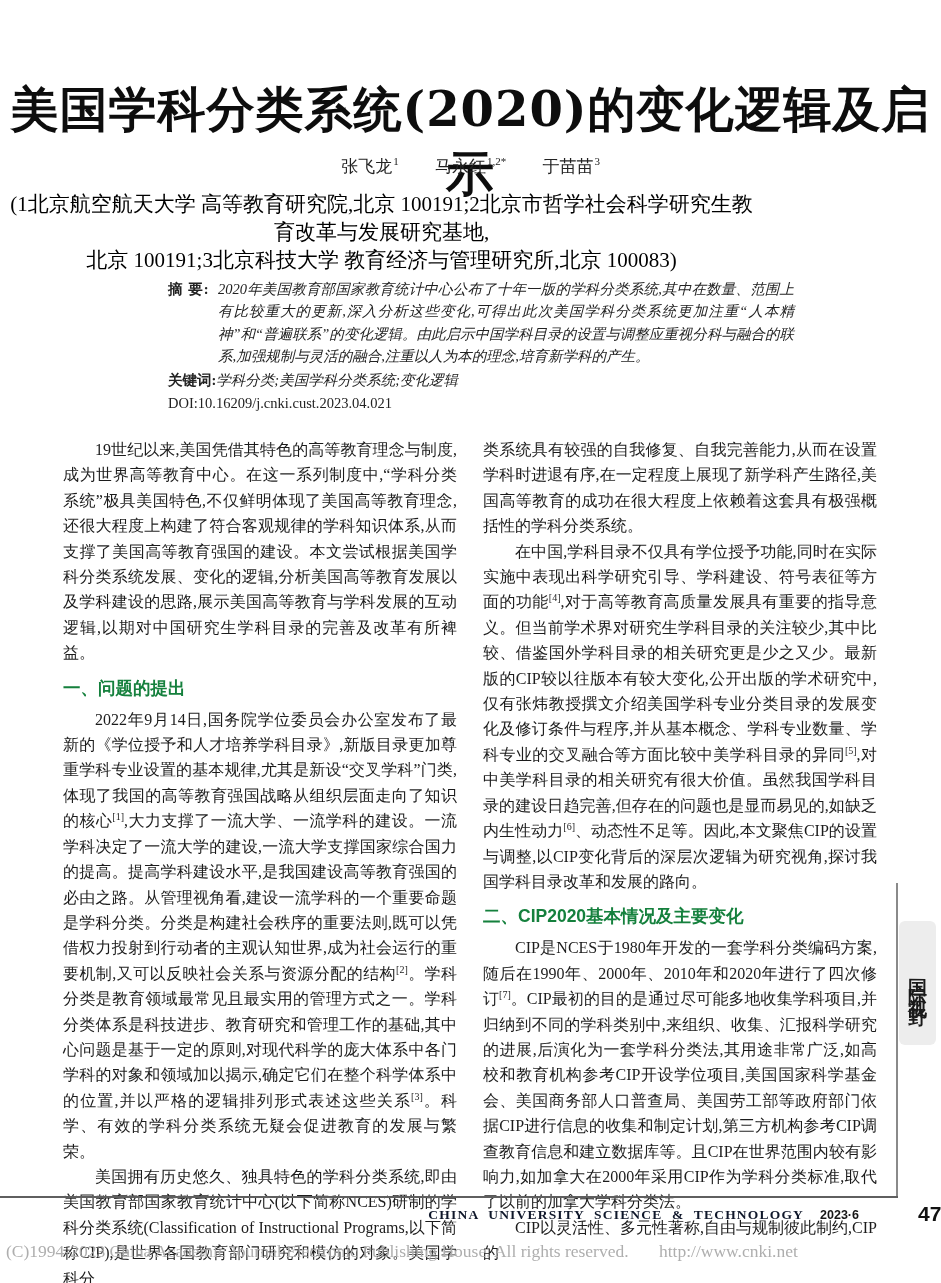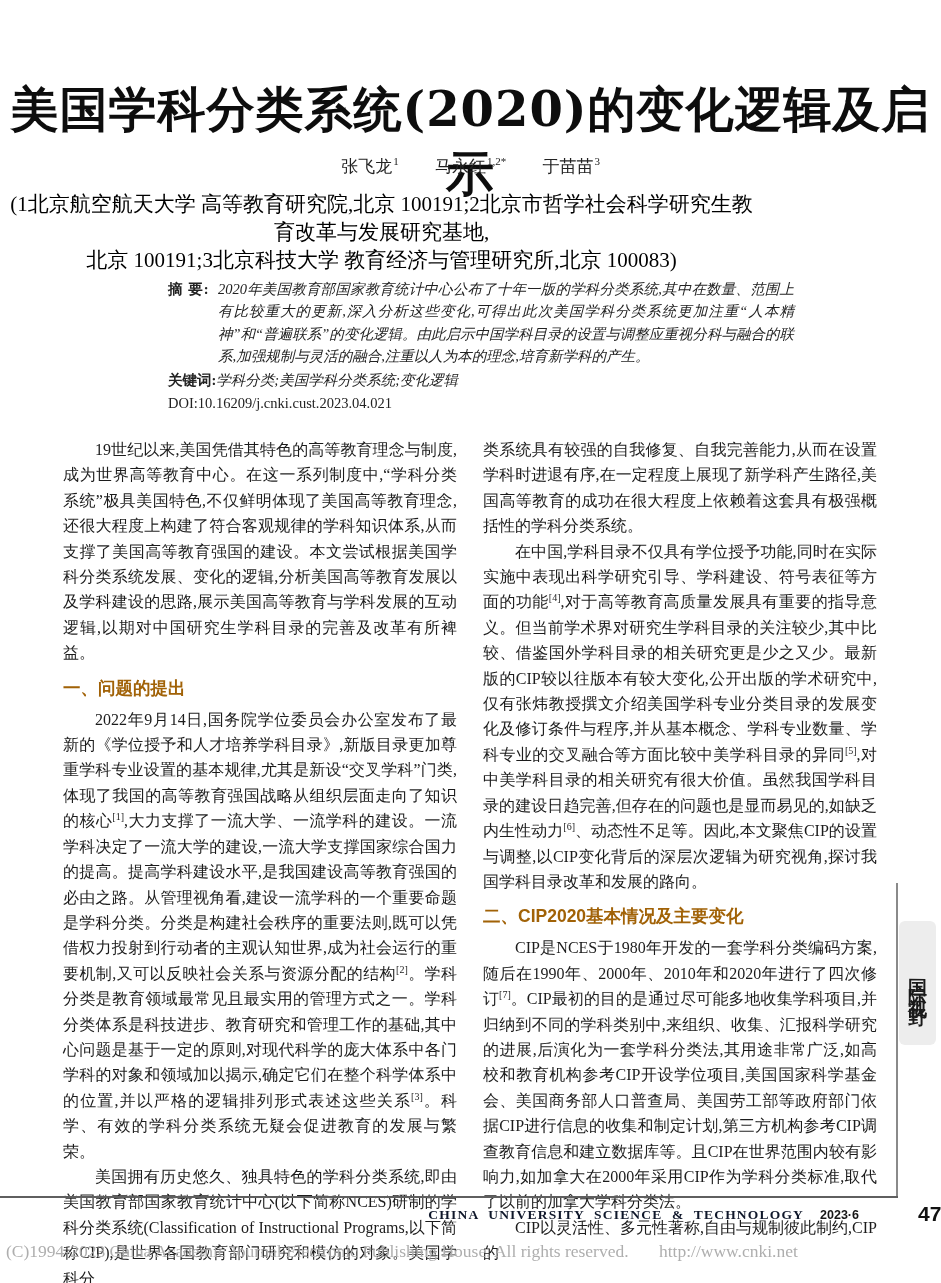--- a/index.html
+++ b/index.html
@@ -41,21 +41,21 @@
     position:absolute;top:437px;width:394px;
     font-size:16px;line-height:25.4px;
     text-align:justify;color:#1c1c1c;
   }
   .col-left{left:63px;}
   .col-right{left:483px;}
   .col p{margin:0;text-indent:2em;}
   .col p.para-cont{text-indent:0;}
   .col h2{
     font-family:"Liberation Sans",sans-serif;
-    font-size:17.5px;font-weight:bold;color:#a16207;
+    font-size:17.5px;font-weight:bold;color:#15803d;
     margin:10px 0 7px 0;text-indent:0;line-height:24px;
   }
   sup.ref{font-size:10px;line-height:0;}
   .vline{
     position:absolute;left:896px;top:883px;width:2px;height:314px;
     background:#8a8a8a;
   }
   .side-tab{
     position:absolute;left:899px;top:921px;width:37px;height:124px;
     background:#ededed;border-radius:6px;

